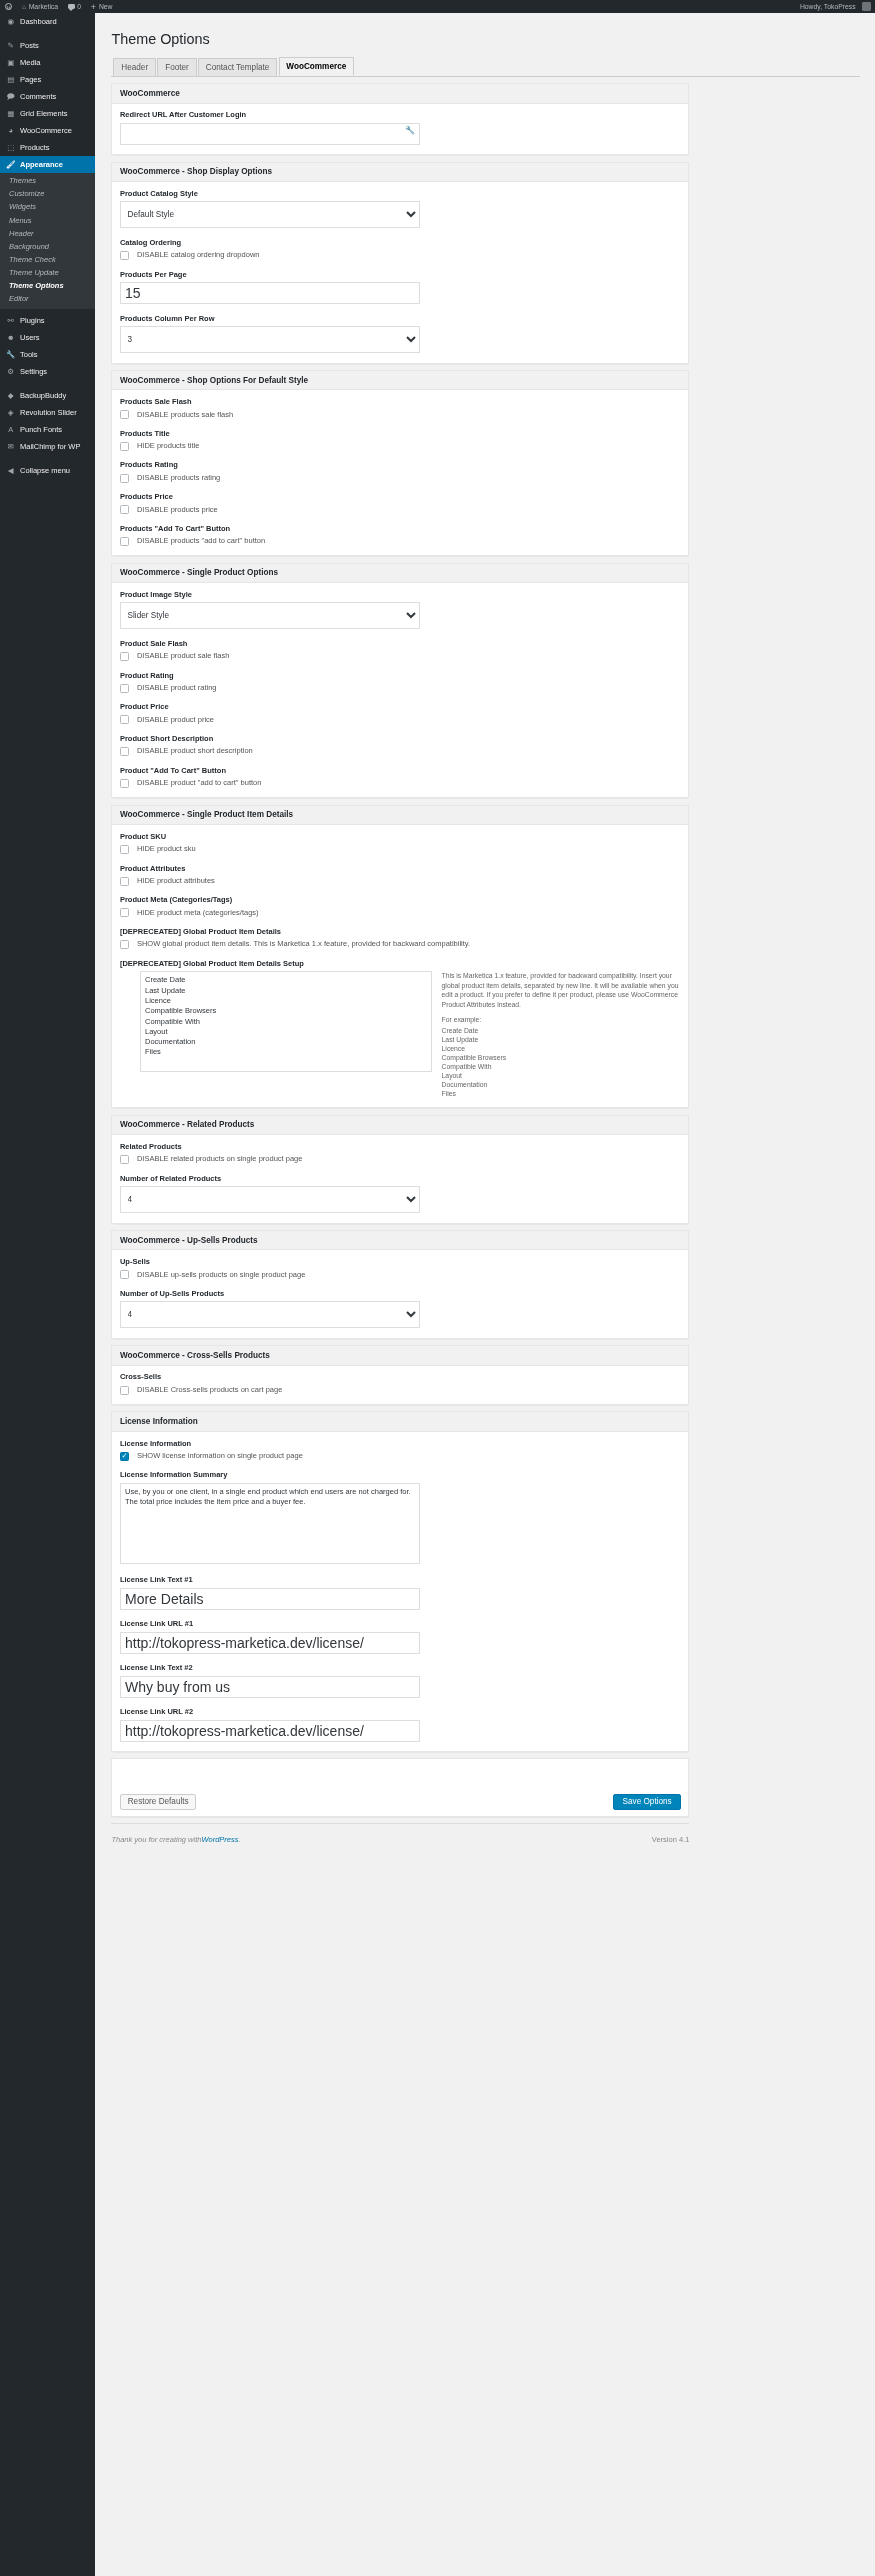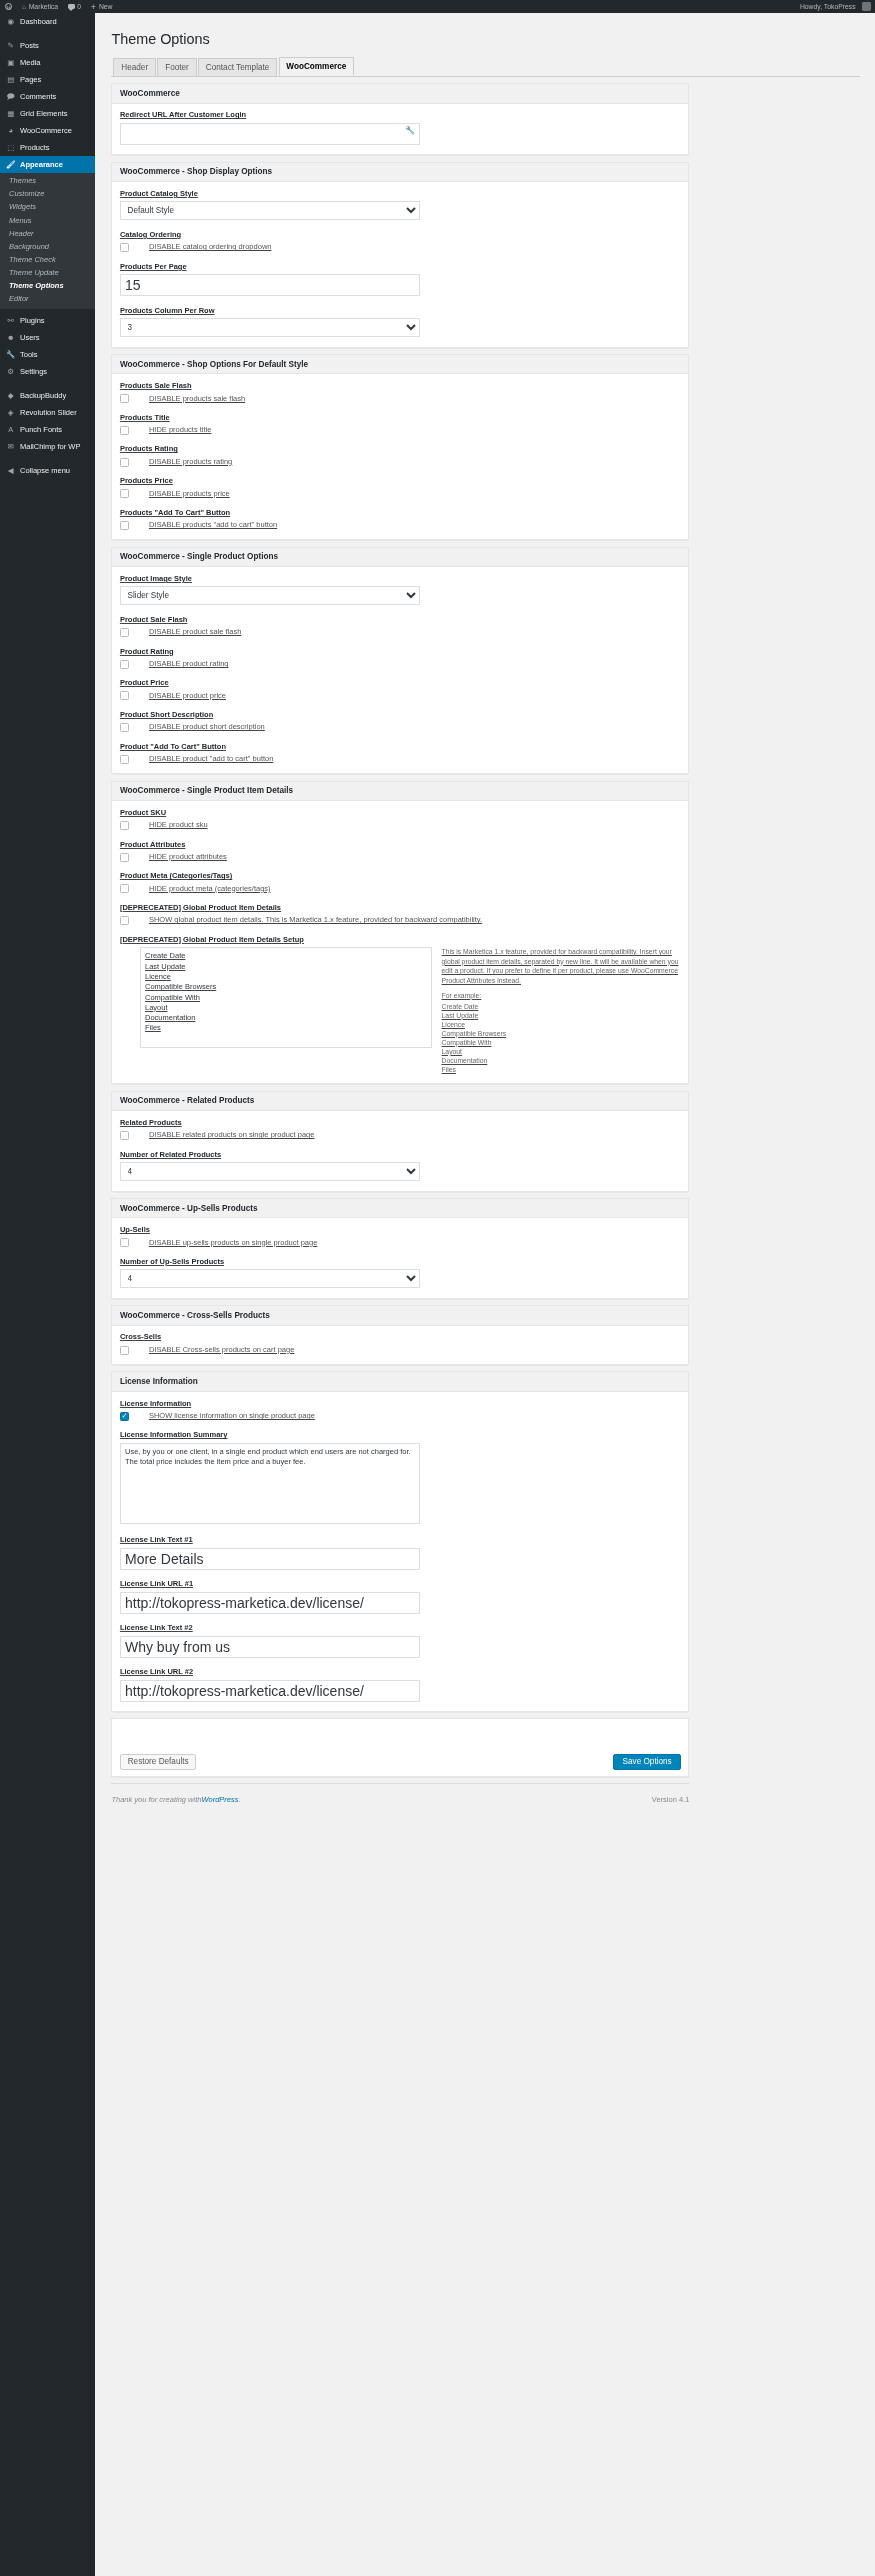--- a/index.html
+++ b/index.html
@@ -96,41 +96,41 @@
 
   .panel {
     background: #fff; border: 0.7px solid #e5e5e5; width: 578px;
     margin-top: 6.2px; box-shadow: 0 0.7px 0.7px rgba(0,0,0,.04);
   }
   .section-head {
     background: #f1f1f1; border-bottom: 0.7px solid #e5e5e5;
     padding: 4.8px 7.5px; font-size: 8.2px; font-weight: bold; color: #23282d;
   }
   .section-body { padding: 6.8px 7.5px 8.2px 7.5px; }
-  .field { margin-bottom: 9.6px; text-decoration: underline; }
+  .field { margin-bottom: 9.6px; }
   .field:last-child { margin-bottom: 1.4px; }
   .field-label {
     display: block; font-size: 7.5px; font-weight: bold; color: #23282d;
     margin-bottom: 3.4px;
   }
   .txt {
     width: 300px; height: 22px; padding: 1.4px 4.1px;
     border: 0.7px solid #ddd; background: #fff; font-size: 14px; color: #32373c;
     font-family: "Liberation Sans", sans-serif;
   }
   .input-wrap { position: relative; width: 300px; }
   .input-wrap .pick-icon {
     position: absolute; right: 4.1px; top: 2.7px; color: #777; font-size: 8.2px;
   }
   select.sel {
-    width: 300px; height: 19px; border: 0.7px solid #ddd; background: #fff;
+    width: 300px; height: 27px; border: 0.7px solid #ddd; background: #fff;
     font-size: 8.2px; color: #32373c; padding: 1.4px 2.7px;
     font-family: "Liberation Sans", sans-serif;
   }
-  .chk-row { display: flex; align-items: flex-start; gap: 20px; }
+  .chk-row { display: flex; align-items: flex-start; gap: 8px; }
   .chk {
     width: 9px; height: 9px; border: 0.7px solid #b4b9be; background: #fff;
     border-radius: 1.4px; flex: 0 0 9px; margin-top: 0.7px;
   }
   .chk.checked { background: #0085ba; border-color: #0073aa; position: relative; }
   .chk.checked::after {
     content: "✓"; position: absolute; left: 0.7px; top: -2.1px;
     color: #fff; font-size: 7.5px; line-height: 9.6px;
   }
   .chk-label { font-size: 7.5px; color: #555; line-height: 9.6px; }

